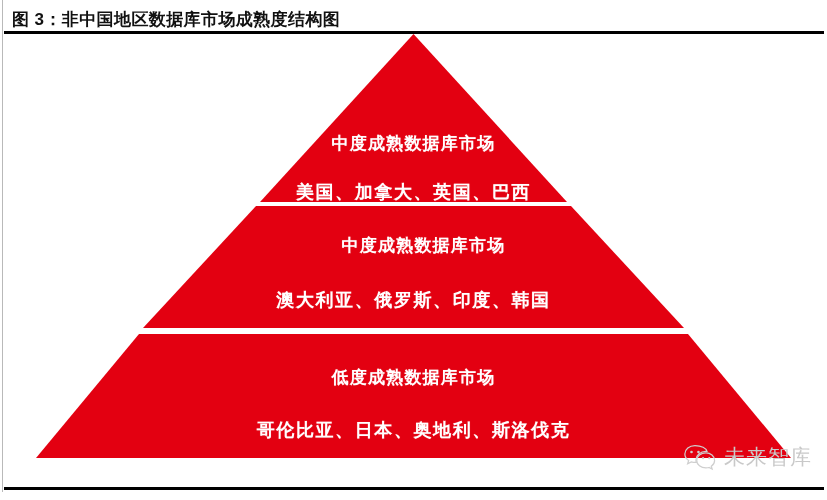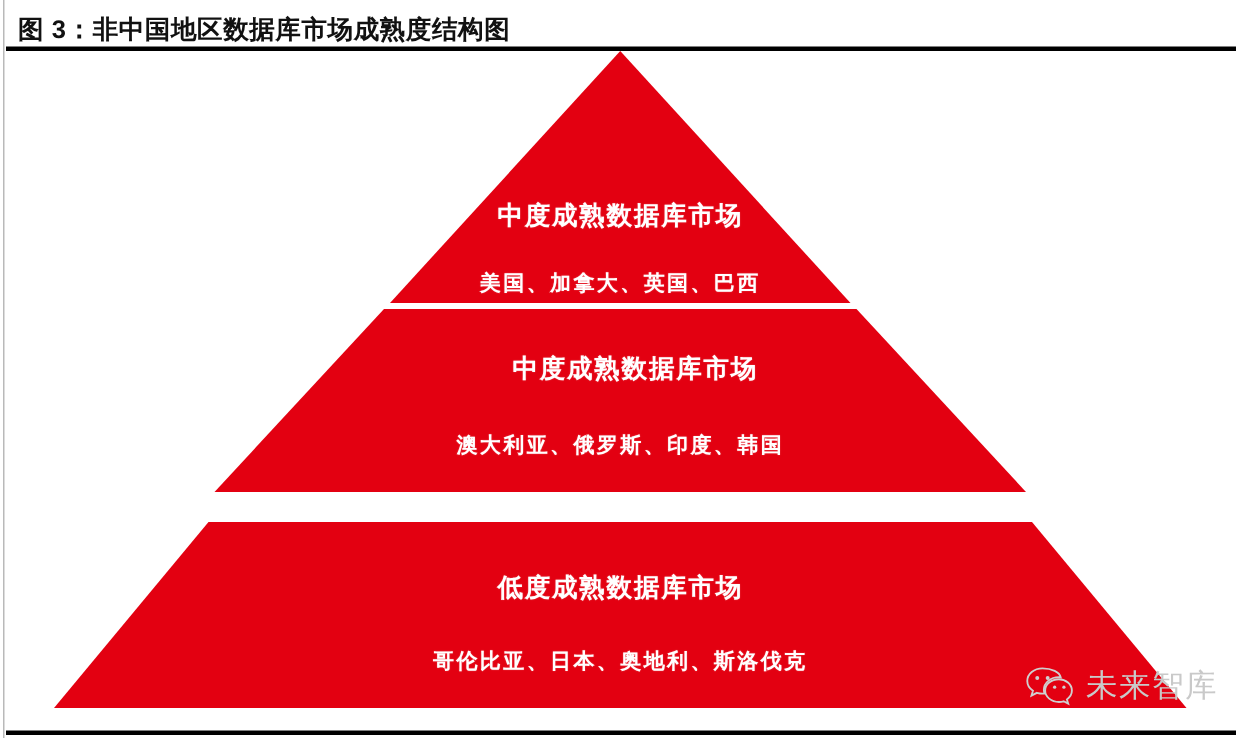--- a/index.html
+++ b/index.html
@@ -64,34 +64,34 @@
   .tier-text {
     position:absolute;
     left:0; width:827px;
     text-align:center;
     color:#ffffff;
     font-weight:700;
     text-shadow:0 0 1px rgba(255,255,255,0.35);
     pointer-events:none;
   }
   .tier-title { font-size:17px; letter-spacing:1.2px; }
-  .tier-members { font-size:14px; letter-spacing:1.6px;font-family:Liberation Serif, serif; }
+  .tier-members { font-size:18px; letter-spacing:1.6px;font-family:Liberation Serif, serif; }
 
   
   #tier-1 { top:0px; height:168px; }
   #tier-1 .tier-title   { top:98px; }
   #tier-1 .tier-members { top:146px; }
 
   
   #tier-2 { top:172px; height:122px; }
   #tier-2 .tier-title   { top:28px;padding-left:20px; }
   #tier-2 .tier-members { top:82px; }
 
   
-  #tier-3 { top:300px; height:124px;margin-top:14px; }
+  #tier-3 { top:300px; height:124px; }
   #tier-3 .tier-title   { top:32px; }
   #tier-3 .tier-members { top:84px; }
 
   
   .watermark {
     position:absolute;
     left:683px; top:443px;
     display:flex;
     align-items:center;
     gap:7px;

